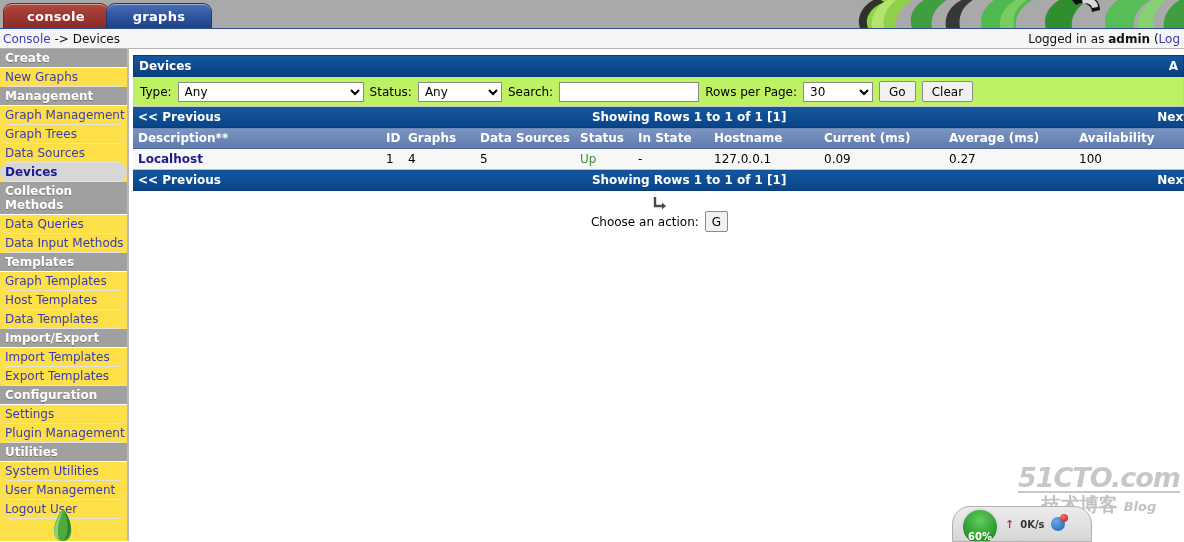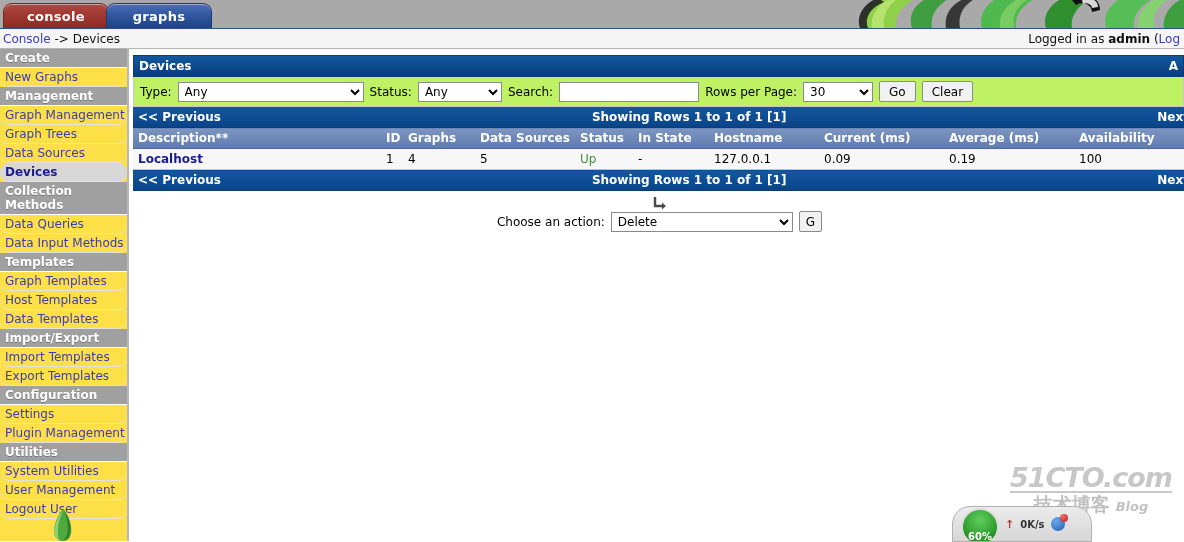--- a/index.html
+++ b/index.html
@@ -265,21 +265,21 @@
     font-size: 12px;
     white-space: nowrap;
     flex-direction: column;
   }
   .arrow-icon { width: 16px; height: 16px; display: inline-block; }
   .action-right { display: flex; align-items: center; gap: 6px; }
 
   
   .watermark {
     position: absolute;
-    right: 12px;
+    right: 4px;
     bottom: 24px;
     text-align: center;
     opacity: .55;
     pointer-events: none;
     user-select: none;
   }
   .wm-top {
     font-family: "DejaVu Sans", "Liberation Sans", sans-serif;
     font-weight: bold;
     font-style: italic;
@@ -493,21 +493,21 @@
           <tbody id="table-body">
             <tr class="data-row">
               <td class="cell-desc">Localhost</td>
               <td>1</td>
               <td>4</td>
               <td>5</td>
               <td class="status-up">Up</td>
               <td>-</td>
               <td>127.0.0.1</td>
               <td>0.09</td>
-              <td>0.19</td>
+              <td>0.27</td>
               <td>100</td>
             </tr>
           </tbody>
           <tbody>
             <tr class="nav-row">
             <td colspan="10">
               <div class="nav-inner">
                 <span class="nav-link">&lt;&lt; Previous</span>
                 <span class="nav-center">Showing Rows 1 to 1 of 1 [1]</span>
                 <span class="nav-link">Next</span>
@@ -519,23 +519,20 @@
 
       <div class="action-row">
         <span class="arrow-icon">
           <svg width="16" height="16" viewBox="0 0 16 16" xmlns="http://www.w3.org/2000/svg">
             <path d="M3,2 L3,11 L11,11" fill="none" stroke="#4a4a4a" stroke-width="2.4"></path>
             <path d="M10,7.5 L14,11 L10,14.5 Z" fill="#4a4a4a"></path>
           </svg>
         </span>
         <div class="action-right">
           <label>Choose an action:</label>
-          <select class="ui" style="width:182px">
-            <option>Delete</option>
-          </select>
           <button class="ui-btn" style="padding:1px 6px">G</button>
         </div>
       </div>
 
     </div>
   </div>
 
   <div class="watermark">
     <div class="wm-top">51CTO.com</div>
     <div class="wm-bot">

